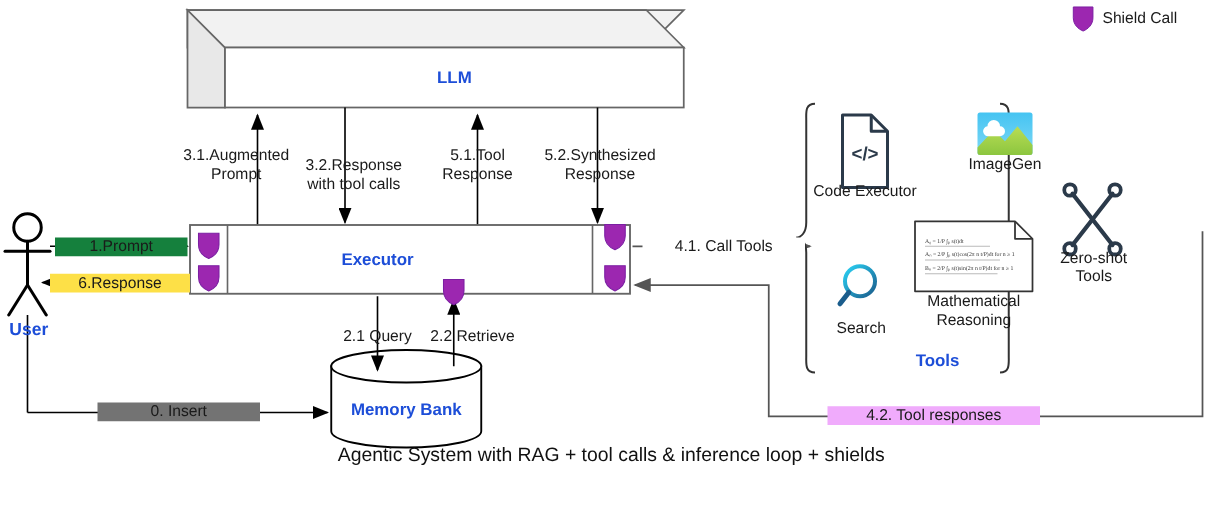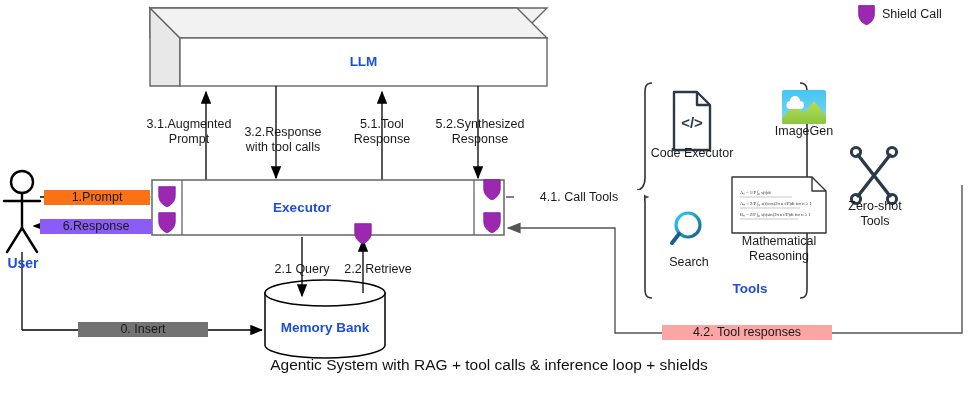--- a/index.html
+++ b/index.html
@@ -186,37 +186,37 @@
   <div class="boxtext" style="left:700px;top:281px;width:100px;font-size:13.5px;">Tools</div>
 
   <div class="lbl" style="left:646px;top:146px;width:92px;">Code Executor</div>
   <div class="lbl" style="left:762px;top:124px;width:84px;">ImageGen</div>
   <div class="lbl" style="left:658px;top:255px;width:62px;">Search</div>
   <div class="lbl" style="left:731px;top:234px;width:96px;">Mathematical
 Reasoning</div>
   <div class="lbl" style="left:838px;top:199px;width:74px;">Zero-shot
 Tools</div>
 
-  <div class="lbl" style="left:44px;top:190px;width:106px;background:#f97316;">1.Prompt</div>
-  <div class="lbl" style="left:40px;top:219px;width:112px;background:#8b5cf6;">6.Response</div>
+  <div class="lbl" style="left:44px;top:190px;width:106px;background:#15803d;">1.Prompt</div>
+  <div class="lbl" style="left:40px;top:219px;width:112px;background:#fde047;">6.Response</div>
 
   <div class="lbl" style="left:141px;top:117px;width:96px;">3.1.Augmented
 Prompt</div>
   <div class="lbl" style="left:234px;top:125px;width:98px;">3.2.Response
 with tool calls</div>
   <div class="lbl" style="left:343px;top:117px;width:78px;">5.1.Tool
 Response</div>
   <div class="lbl" style="left:428px;top:117px;width:104px;">5.2.Synthesized
 Response</div>
 
   <div class="lbl" style="left:265px;top:262px;width:74px;">2.1 Query</div>
   <div class="lbl" style="left:336px;top:262px;width:84px;">2.2 Retrieve</div>
 
   <div class="lbl" style="left:78px;top:322px;width:130px;background:#737373;">0. Insert</div>
 
   <div class="lbl" style="left:514px;top:190px;width:130px;background:#fff;">4.1. Call Tools</div>
-  <div class="lbl" style="left:662px;top:325px;width:170px;background:#fca5a5;">4.2. Tool responses</div>
+  <div class="lbl" style="left:662px;top:325px;width:170px;background:#f0abfc;">4.2. Tool responses</div>
 
   <div class="lbl" style="left:882px;top:7px;width:88px;text-align:left;">Shield Call</div>
 
   <div class="caption">Agentic System with RAG + tool calls &amp; inference loop + shields</div>
 
 </div>
 
 </body></html>

